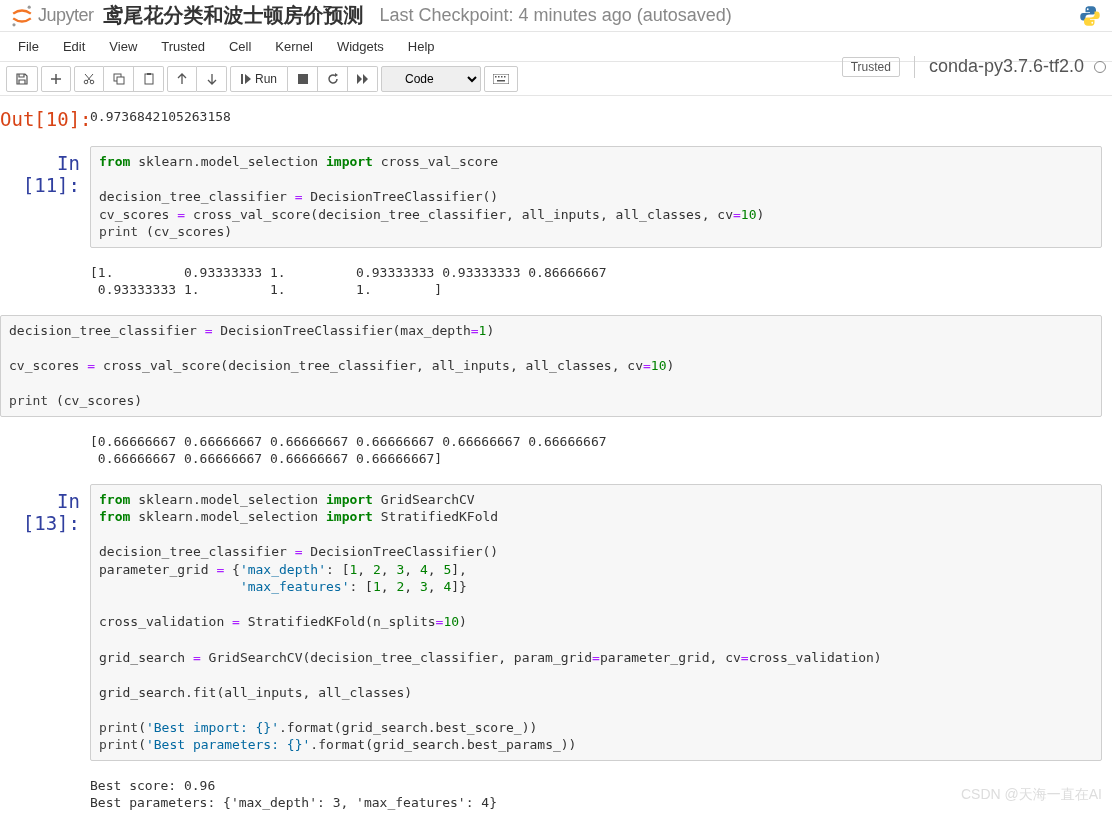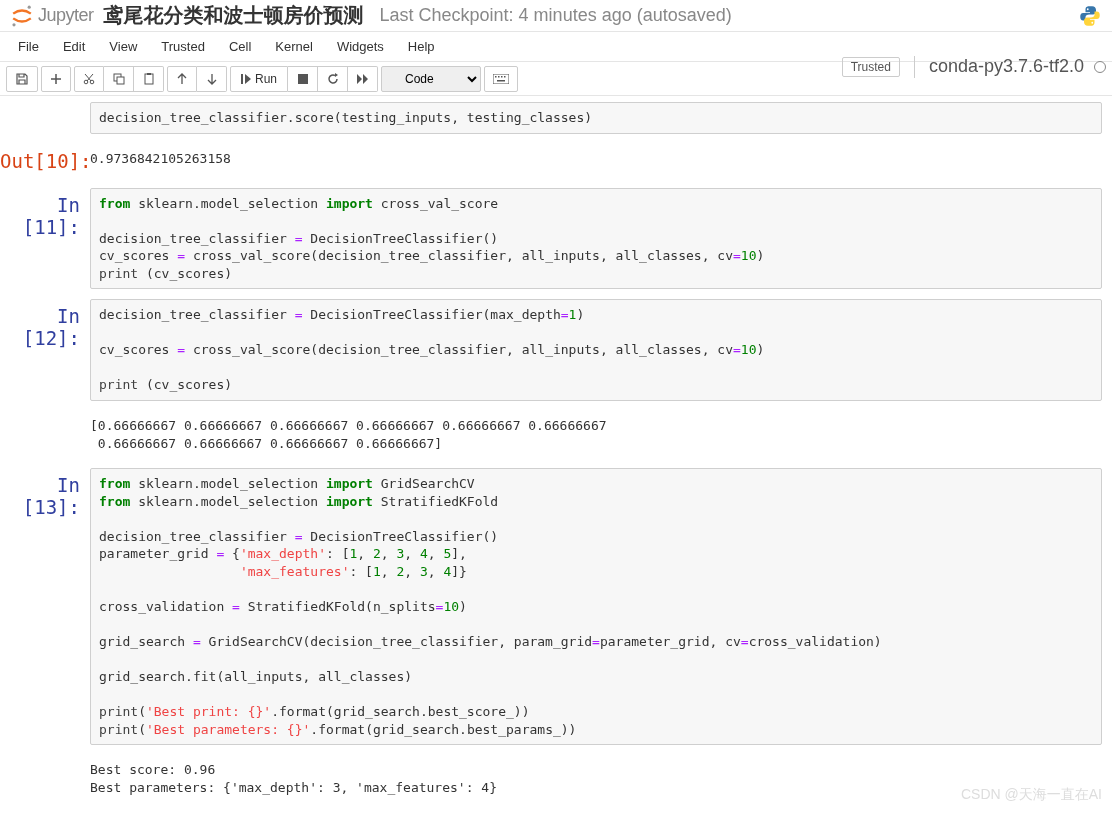--- a/index.html
+++ b/index.html
@@ -31,21 +31,21 @@
 .cell { display: flex; padding: 4px 0; margin: 2px 0; }
 .prompt { width: 90px; text-align: right; padding: 6px 10px 6px 0; font-family: monospace; font-size: 19px; flex-shrink: 0; }
 .prompt.in { color: #303F9F; }
 .prompt.out { color: #D84315; }
 .cell-content { flex: 1; margin-right: 10px; }
 .input-area { border: 1px solid #cfcfcf; background: #f7f7f7; border-radius: 2px; padding: 6px 8px; font-family: monospace; font-size: 13px; line-height: 1.35; white-space: pre; overflow-x: auto; }
 .output-area { padding: 6px 0; font-family: monospace; font-size: 13px; line-height: 1.35; white-space: pre; }
 .kw-green { color: #008000; font-weight: bold; }
 .op { color: #AA22FF; }
 .num { color: #008000; }
-.str { color: #ef4444; margin-top: 40px; }
+.str { color: #0369a1; margin-top: 40px; }
 .name-builtin { color: #404040; }
 .watermark { position: fixed; bottom: 21px; right: 10px; color: #ddd; font-size: 14px; pointer-events: none; }
 </style>
 </head>
 <body>
 
 <div class="header">
   <div class="logo">
     <svg class="logo-icon" viewBox="0 0 30 30">
       <circle cx="24" cy="4" r="2" fill="#999"></circle>
@@ -168,45 +168,45 @@
           <rect x="11" y="2" width="1.5" height="1.5" fill="#555"></rect>
           <rect x="4" y="6" width="8" height="1.5" fill="#555"></rect>
         </svg>
     </button>
   </div>
 </div>
 
 <div class="notebook">
 
   <div class="cell">
-    <div class="prompt in"></div>
-    <div class="cell-content">
-      <div class="input-area">decision_tree_classifier.score(testing_inputs, testing_classes)</div>
-    </div>
-  </div>
-  <div class="cell">
     <div class="prompt out">Out[10]:</div>
     <div class="cell-content">
       <div class="output-area">0.9736842105263158</div>
     </div>
   </div>
 
   <div class="cell">
     <div class="prompt in">In [<span>11</span>]:</div>
     <div class="cell-content">
       <div class="input-area"><span class="kw-green">from</span> sklearn.model_selection <span class="kw-green">import</span> cross_val_score
 
 decision_tree_classifier <span class="op">=</span> DecisionTreeClassifier()
 cv_scores <span class="op">=</span> cross_val_score(decision_tree_classifier, all_inputs, all_classes, cv<span class="op">=</span><span class="num">10</span>)
 <span class="name-builtin">print</span> (cv_scores)</div>
     </div>
   </div>
-
-  <div class="cell">
-    <div class="prompt in">In [<span>12</span>]:</div>
+  <div class="cell">
+    <div class="prompt"></div>
+    <div class="cell-content">
+      <div class="output-area">[1.         0.93333333 1.         0.93333333 0.93333333 0.86666667
+ 0.93333333 1.         1.         1.        ]</div>
+    </div>
+  </div>
+
+  <div class="cell">
     <div class="cell-content">
       <div class="input-area">decision_tree_classifier <span class="op">=</span> DecisionTreeClassifier(max_depth<span class="op">=</span><span class="num">1</span>)
 
 cv_scores <span class="op">=</span> cross_val_score(decision_tree_classifier, all_inputs, all_classes, cv<span class="op">=</span><span class="num">10</span>)
 
 <span class="name-builtin">print</span> (cv_scores)</div>
     </div>
   </div>
   <div class="cell">
     <div class="prompt"></div>
@@ -225,21 +225,21 @@
 decision_tree_classifier <span class="op">=</span> DecisionTreeClassifier()
 parameter_grid <span class="op">=</span> {<span class="str">'max_depth'</span>: [<span class="num">1</span>, <span class="num">2</span>, <span class="num">3</span>, <span class="num">4</span>, <span class="num">5</span>],
                   <span class="str">'max_features'</span>: [<span class="num">1</span>, <span class="num">2</span>, <span class="num">3</span>, <span class="num">4</span>]}
 
 cross_validation <span class="op">=</span> StratifiedKFold(n_splits<span class="op">=</span><span class="num">10</span>)
 
 grid_search <span class="op">=</span> GridSearchCV(decision_tree_classifier, param_grid<span class="op">=</span>parameter_grid, cv<span class="op">=</span>cross_validation)
 
 grid_search.fit(all_inputs, all_classes)
 
-<span class="name-builtin">print</span>(<span class="str">'Best print: {}'</span>.format(grid_search.best_score_))
+<span class="name-builtin">print</span>(<span class="str">'Best import: {}'</span>.format(grid_search.best_score_))
 <span class="name-builtin">print</span>(<span class="str">'Best parameters: {}'</span>.format(grid_search.best_params_))</div>
     </div>
   </div>
   <div class="cell">
     <div class="prompt"></div>
     <div class="cell-content">
       <div class="output-area">Best score: 0.96
 Best parameters: {'max_depth': 3, 'max_features': 4}</div>
     </div>
   </div>

